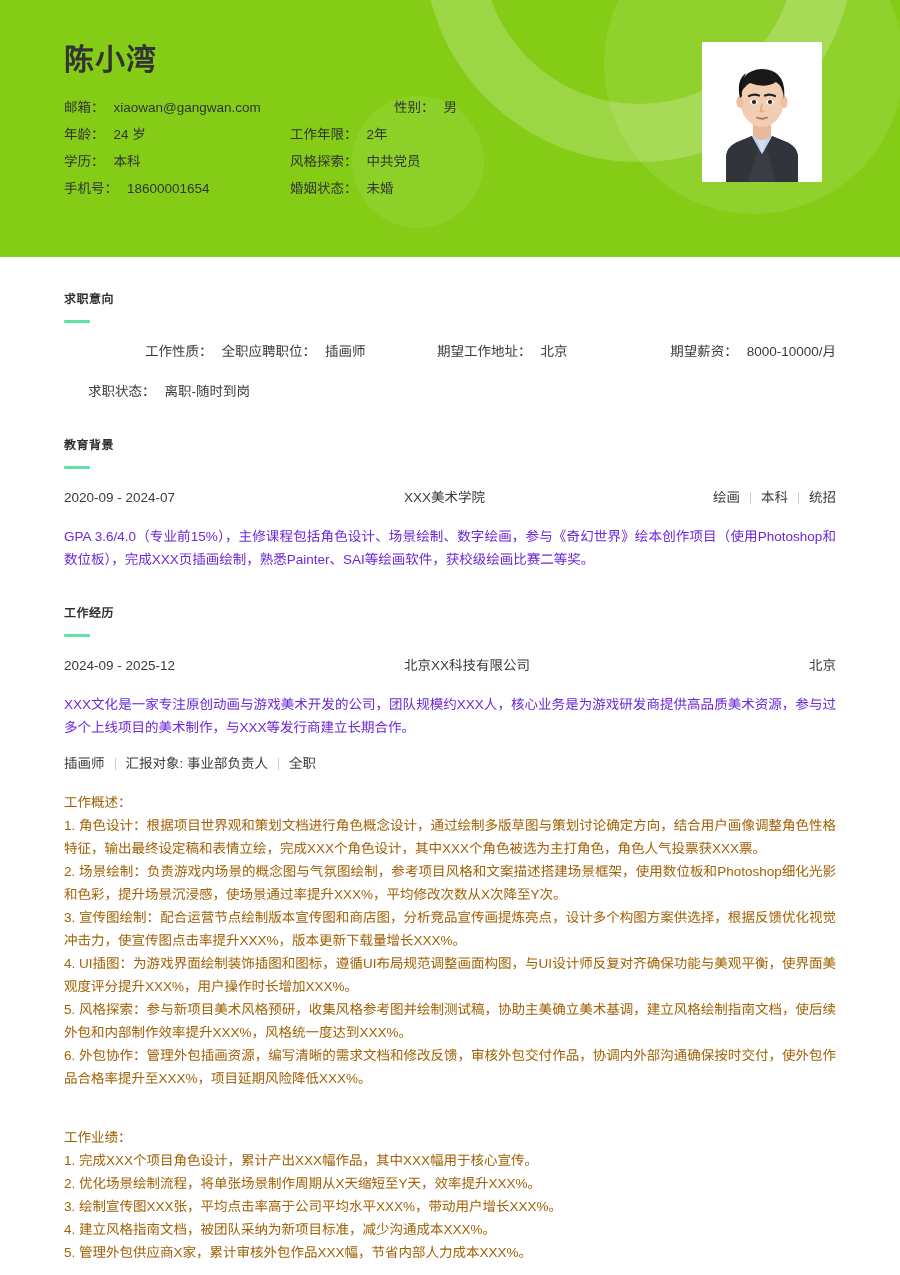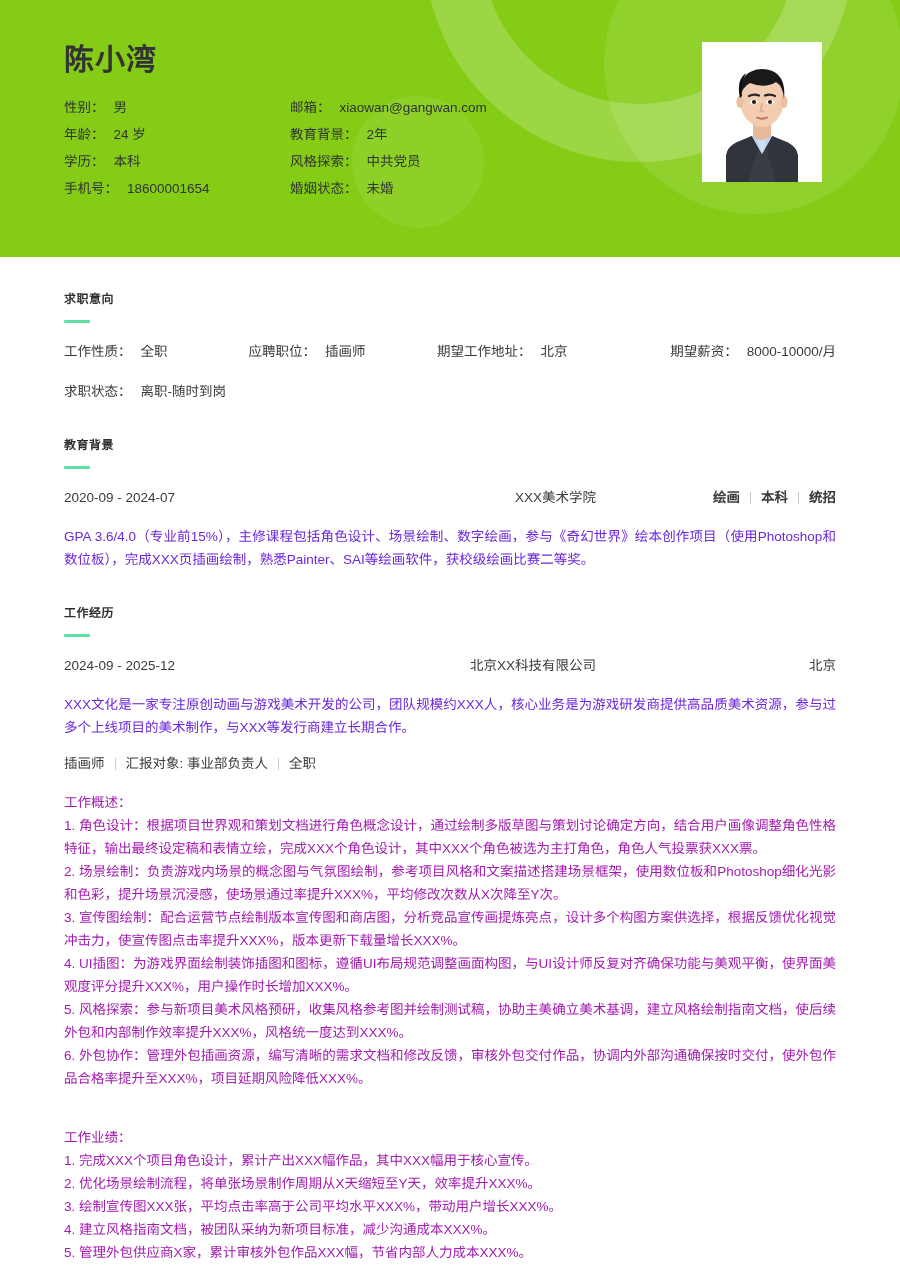--- a/index.html
+++ b/index.html
@@ -129,58 +129,58 @@
   .intent-row {
     display: flex;
     margin-top: 18px;
     font-size: 13.5px;
     color: #3a3a3a;
     line-height: 22px;
   }
   .intent-cell { display: flex; align-items: baseline; }
   .intent-cell .lbl { white-space: nowrap; }
   .intent-cell .val { margin-left: 9px; white-space: nowrap; }
-  .ic1 { width: 186px; }
+  .ic1 { width: 186px; justify-content: flex-end; }
   .ic2 { width: 190px; }
   .ic3 { width: 235px; align-items: flex-end; }
   .ic4 { width: auto; }
 
   .meta-row {
     display: flex;
     align-items: baseline;
     margin-top: 18px;
     font-size: 13.5px;
     color: #3a3a3a;
     line-height: 22px;
   }
   .meta-left  { width: 340px; }
-  .meta-mid   { flex: 1; text-align: right; }
+  .meta-mid   { flex: 1; text-align: left; }
   .meta-right { width: 240px; text-align: right; }
   .tagset { display: inline-flex; align-items: center; }
-  .tagset .tg { padding: 0 10px; font-weight: bold; }
+  .tagset .tg { padding: 0 10px; }
   .tagset .tg:last-child { padding-right: 0; }
   .tagset .sep {
     display: inline-block;
     width: 1px;
     height: 12px;
     background: #cccccc;
   }
 
   .para {
     margin-top: 16px;
     font-size: 13.5px;
     line-height: 23px;
     color: #6d28d9;
     text-align: justify;
   }
   .block {
     margin-top: 16px;
     font-size: 13.5px;
     line-height: 23px;
-    color: #a21caf;
+    color: #a16207;
     text-align: justify;
   }
   .block .line { display: block; }
   .spacer { height: 20px; }
 
   .role-line {
     margin-top: 14px;
     font-size: 13.5px;
     line-height: 22px;
     color: #3a3a3a;
@@ -203,36 +203,36 @@
 
   <div class="header">
     <div class="deco deco-ring"></div>
     <div class="deco deco-blob"></div>
     <div class="deco deco-small"></div>
 
     <div class="name">陈小湾</div>
 
     <div class="hdr-grid">
       <div class="hdr-row">
+        <div class="hdr-cell col2">
+          <span class="hdr-label">邮箱：</span>
+          <span class="hdr-value">xiaowan@gangwan.com</span>
+        </div>
         <div class="hdr-cell col1">
           <span class="hdr-label">性别：</span>
           <span class="hdr-value">男</span>
-        </div>
-        <div class="hdr-cell col2">
-          <span class="hdr-label">邮箱：</span>
-          <span class="hdr-value">xiaowan@gangwan.com</span>
         </div>
       </div>
       <div class="hdr-row">
         <div class="hdr-cell col1">
           <span class="hdr-label">年龄：</span>
           <span class="hdr-value">24 岁</span>
         </div>
         <div class="hdr-cell col2">
-          <span class="hdr-label">教育背景：</span>
+          <span class="hdr-label">工作年限：</span>
           <span class="hdr-value">2年</span>
         </div>
       </div>
       <div class="hdr-row">
         <div class="hdr-cell col1">
           <span class="hdr-label">学历：</span>
           <span class="hdr-value">本科</span>
         </div>
         <div class="hdr-cell col2">
           <span class="hdr-label">风格探索：</span>

